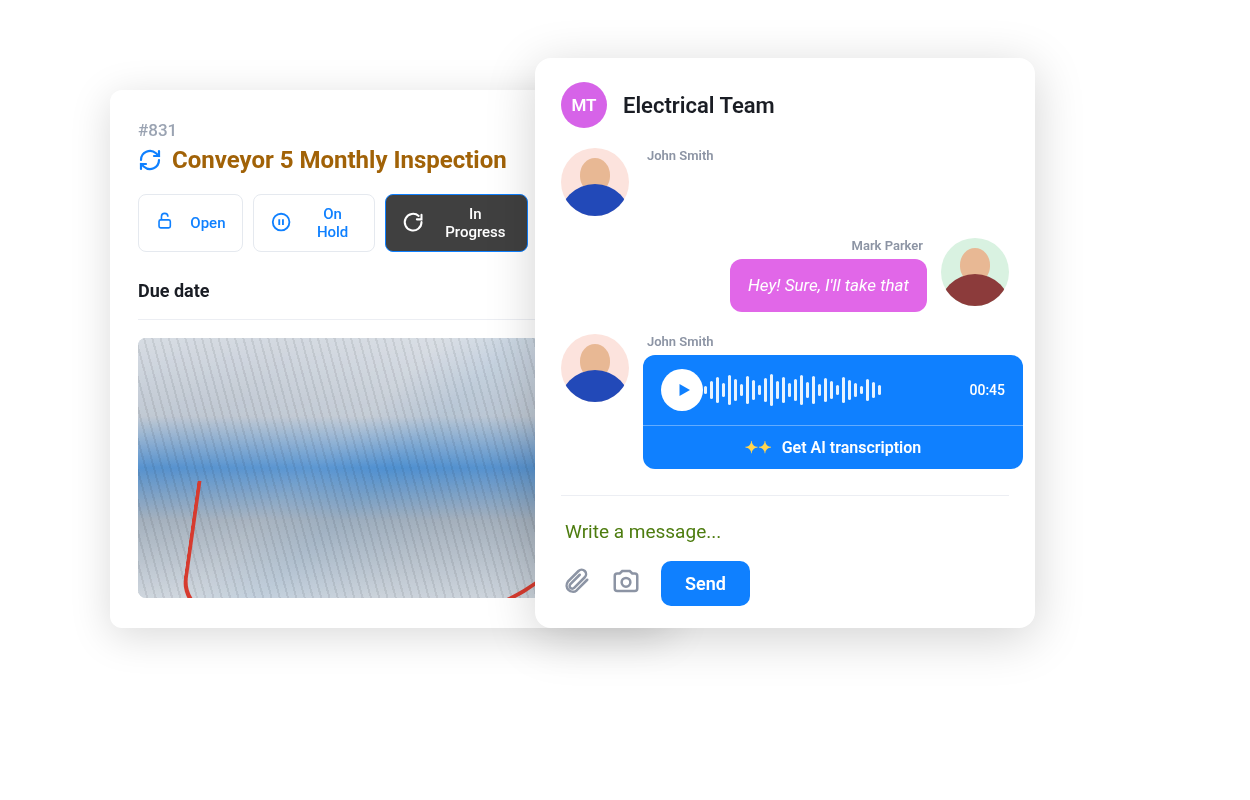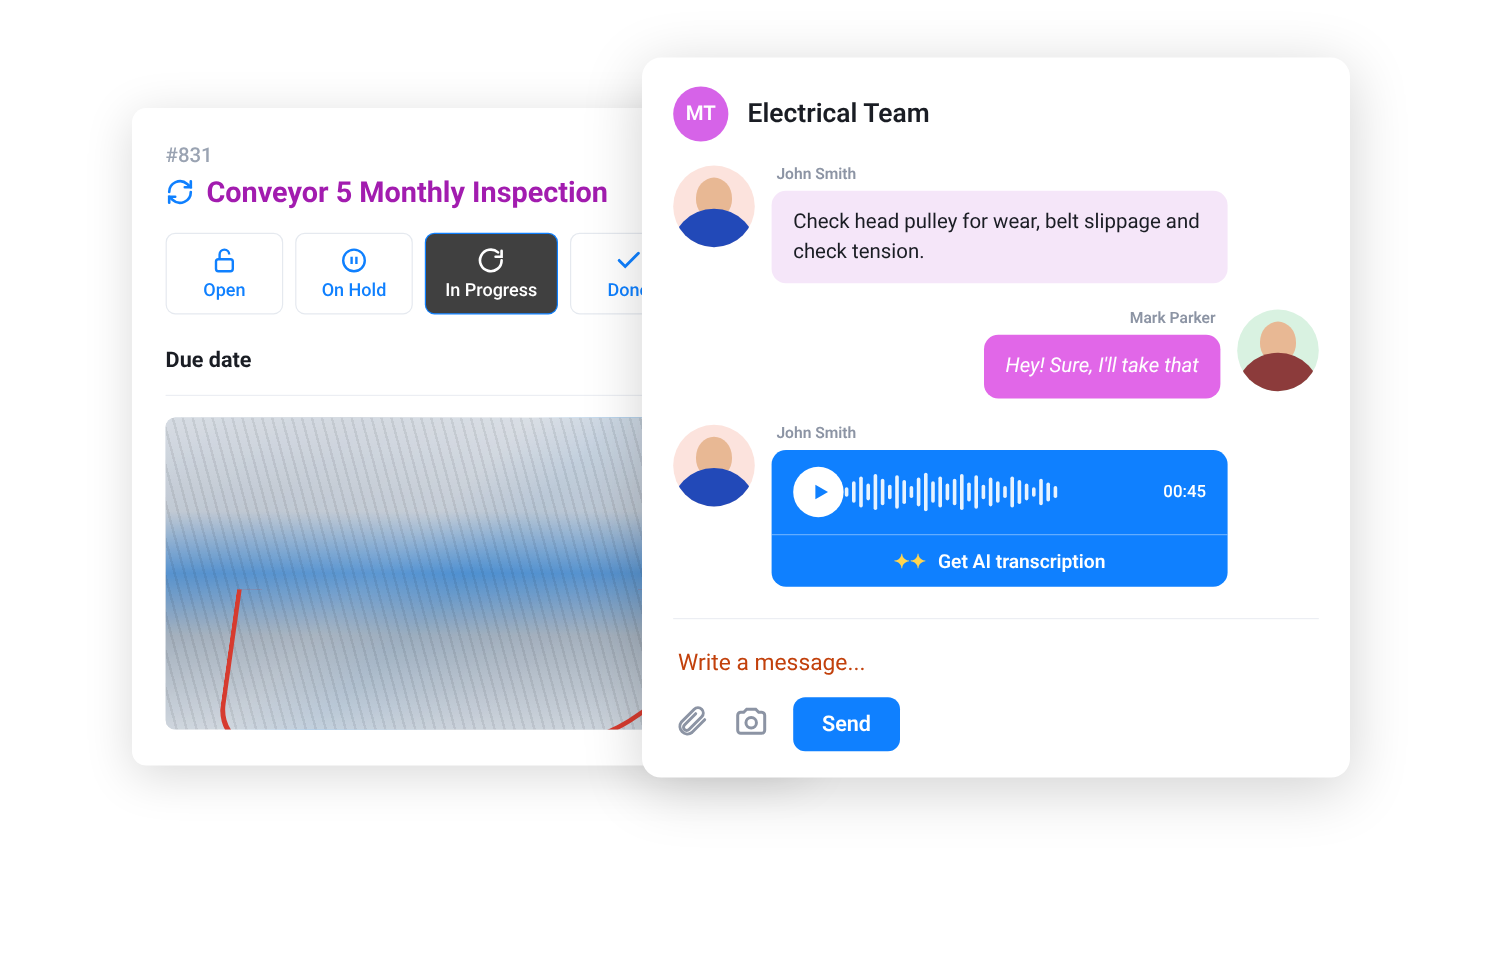--- a/index.html
+++ b/index.html
@@ -15,25 +15,25 @@
       left: 110px;
       width: 560px;
       background: #fff;
       border-radius: 12px;
       box-shadow: 0 8px 40px rgba(0,0,0,0.15);
       padding: 30px 28px;
     }
     .wo-id { color: #9AA3B2; font-size: 17px; font-weight: 500; margin-bottom: 6px; }
     .wo-title-row { display: flex; align-items: center; gap: 10px; margin-bottom: 20px; }
     .refresh-icon { color: #0F80FF; width: 24px; height: 24px; }
-    .wo-title { font-size: 24px; font-weight: 700; color: #a21caf; }
+    .wo-title { font-size: 24px; font-weight: 700; color: #a16207; }
     .status-row { display: flex; gap: 10px; margin-bottom: 22px; }
     .status-btn {
-      display: flex; flex-direction: column; align-items: center; justify-content: center;
-      gap: 4px; border: 1.5px solid #E5E9EF; background: #fff; border-radius: 8px;
+      display: flex; flex-direction: row; align-items: center; justify-content: center;
+      gap: 16px; border: 1.5px solid #E5E9EF; background: #fff; border-radius: 8px;
       padding: 10px 16px; min-width: 98px; color: #0F80FF; cursor: pointer;
       font-size: 15px; font-weight: 500;
     }
     .status-btn.active { background: #404040; color: #fff; border-color: #0F80FF; }
     .status-btn .icon { width: 24px; height: 24px; }
     .due-row { display: flex; justify-content: space-between; align-items: center; padding: 6px 0 18px 0; border-bottom: 1px solid #ECEEF3; margin-bottom: 18px; }
     .due-label { font-size: 18px; font-weight: 700; color: #1A1D24; }
     .due-value { font-size: 18px; font-weight: 500; color: #E53E3E; }
     .wo-image {
       width: 100%; height: 260px; border-radius: 8px;
@@ -48,23 +48,23 @@
       opacity: 0.9;
     }
     .wo-image::after {
       content: ""; position: absolute; left: 10%; right: 10%; top: 55%; height: 50%;
       border: 4px solid #d63b2f; border-top: none; border-radius: 0 0 140px 40px;
       transform: skewX(-8deg);
     }
 
     .chat-card {
       position: absolute;
-      top: 48px;
+      top: 58px;
       left: 535px;
-      width: 590px;
+      width: 500px;
       background: #fff;
       border-radius: 16px;
       box-shadow: 0 10px 50px rgba(0,0,0,0.18);
       padding: 24px 26px 22px 26px;
       display: flex;
       flex-direction: column;
     }
     .chat-header { display: flex; align-items: center; gap: 16px; margin-bottom: 20px; }
     .chat-avatar-badge {
       width: 46px; height: 46px; border-radius: 50%; background: #D663E8;
@@ -114,21 +114,21 @@
       width: 3px; background: #fff; border-radius: 2px; opacity: 0.9;
     }
     .voice-duration { color: #fff; font-size: 14px; font-weight: 500; }
     .voice-bottom {
       display: flex; align-items: center; justify-content: center; gap: 10px;
       padding: 12px; color: #fff; font-size: 16px; font-weight: 600; cursor: pointer;
     }
     .sparkle { color: #FFD550; font-size: 16px; }
     .composer { border-top: 1px solid #ECEEF3; padding-top: 18px; margin-top: 4px; }
     .composer-input {
-      font-size: 19px; color: #c2410c; padding: 6px 4px 18px 4px;
+      font-size: 19px; color: #4d7c0f; padding: 6px 4px 18px 4px;
     }
     .composer-actions { display: flex; align-items: center; justify-content: flex-start; gap: 20px; }
     .composer-icon { color: #8C94A4; cursor: pointer; }
     .composer-icon svg { width: 30px; height: 30px; }
     .send-btn {
       background: #0F80FF; color: #fff; border: none; border-radius: 10px;
       padding: 12px 24px; font-size: 18px; font-weight: 600; cursor: pointer;
     }
   </style>
 </head>
@@ -200,21 +200,20 @@
     <div class="chat-title">Electrical Team</div>
   </div>
 
   <div class="msg-row">
     <div class="avatar">
       <div class="head"></div>
         <div class="body"></div>
     </div>
     <div class="msg-col">
       <div class="sender">John Smith</div>
-      <div class="bubble purple-light">Check head pulley for wear, belt slippage and check tension.</div>
     </div>
   </div>
 
   <div class="msg-row right">
     <div class="msg-col right">
       <div class="sender">Mark Parker</div>
       <div class="bubble pink">Hey! Sure, I'll take that</div>
     </div>
     <div class="avatar green">
       <div class="head"></div>

